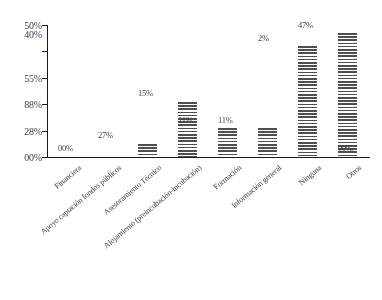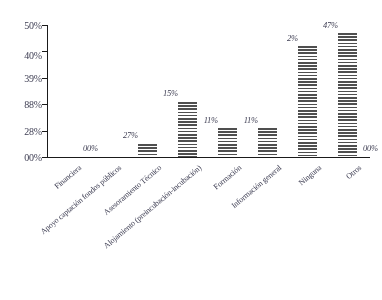--- a/index.html
+++ b/index.html
@@ -80,26 +80,25 @@
       #4f4f4f 1.6px,
       #ffffff 1.6px,
       #ffffff 3.2px
     );
     background-color: #ffffff;
   }
 
   .bar-value {
     position: absolute;
     width: 40px;
-    text-align: right;
+    text-align: left;
     font-size: 8.5px;
     color: #3d3d52;
     line-height: 1;
     letter-spacing: -0.2px;
-    font-style: italic;
   }
 
   
   .cat-label {
     position: absolute;
     font-size: 8px;
     color: #3d3d52;
     white-space: nowrap;
     transform-origin: right top;
     transform: rotate(-40deg);
@@ -109,22 +108,22 @@
   }
 </style>
 </head>
 <body>
 
 <div id="chart-root">
 
   <div class="y-tick-label" style="top:153px;">00%</div>
   <div class="y-tick-label" style="top:127px;">28%</div>
   <div class="y-tick-label" style="top:100px;">88%</div>
-  <div class="y-tick-label" style="top:74px;">39%</div>
-  <div class="y-tick-label" style="top:51px;">40%</div>
+  <div class="y-tick-label" style="top:74px;">55%</div>
+  <div class="y-tick-label" style="top:30px;">40%</div>
   <div class="y-tick-label" style="top:21px;">50%</div>
 
   <div class="y-tick" style="top:157px;"></div>
   <div class="y-tick" style="top:131px;"></div>
   <div class="y-tick" style="top:104px;"></div>
   <div class="y-tick" style="top:78px;"></div>
   <div class="y-tick" style="top:51px;"></div>
   <div class="y-tick" style="top:25px;"></div>
 
   <div class="axis-y-line"></div>

